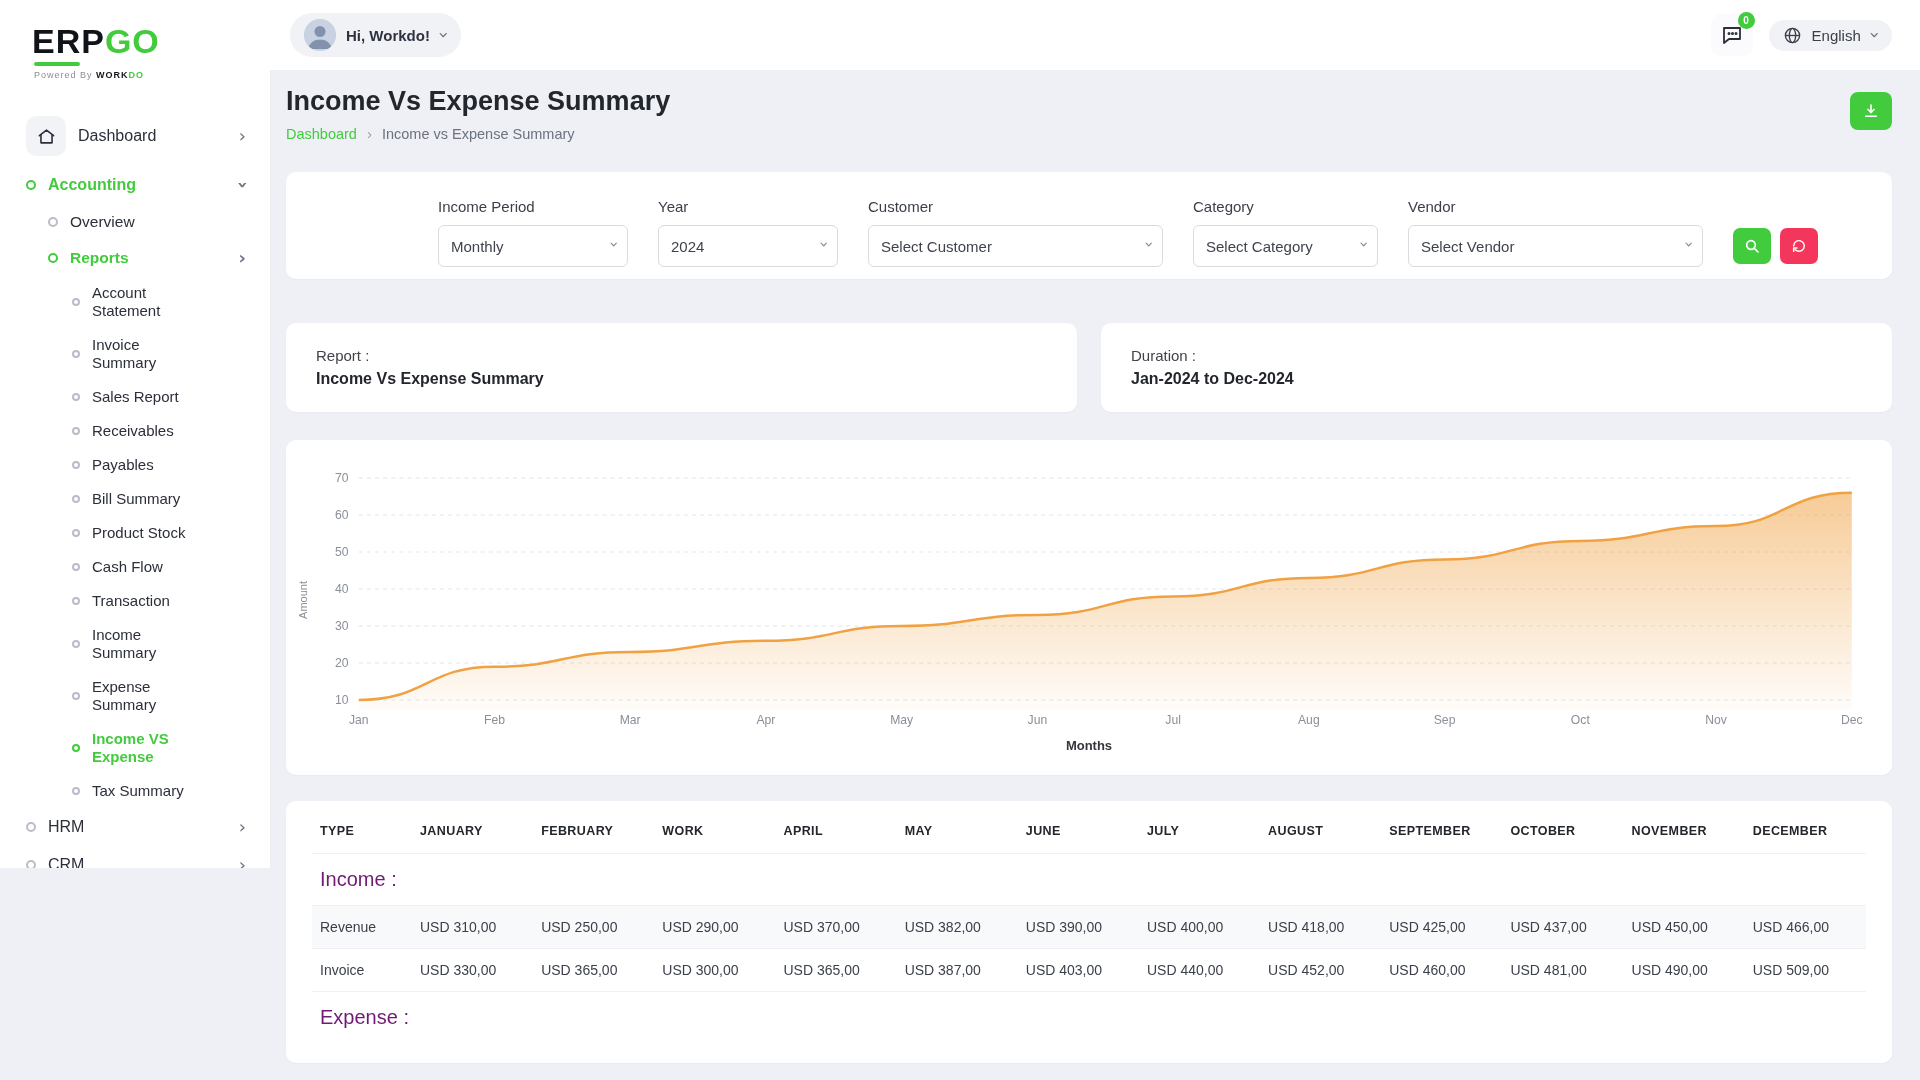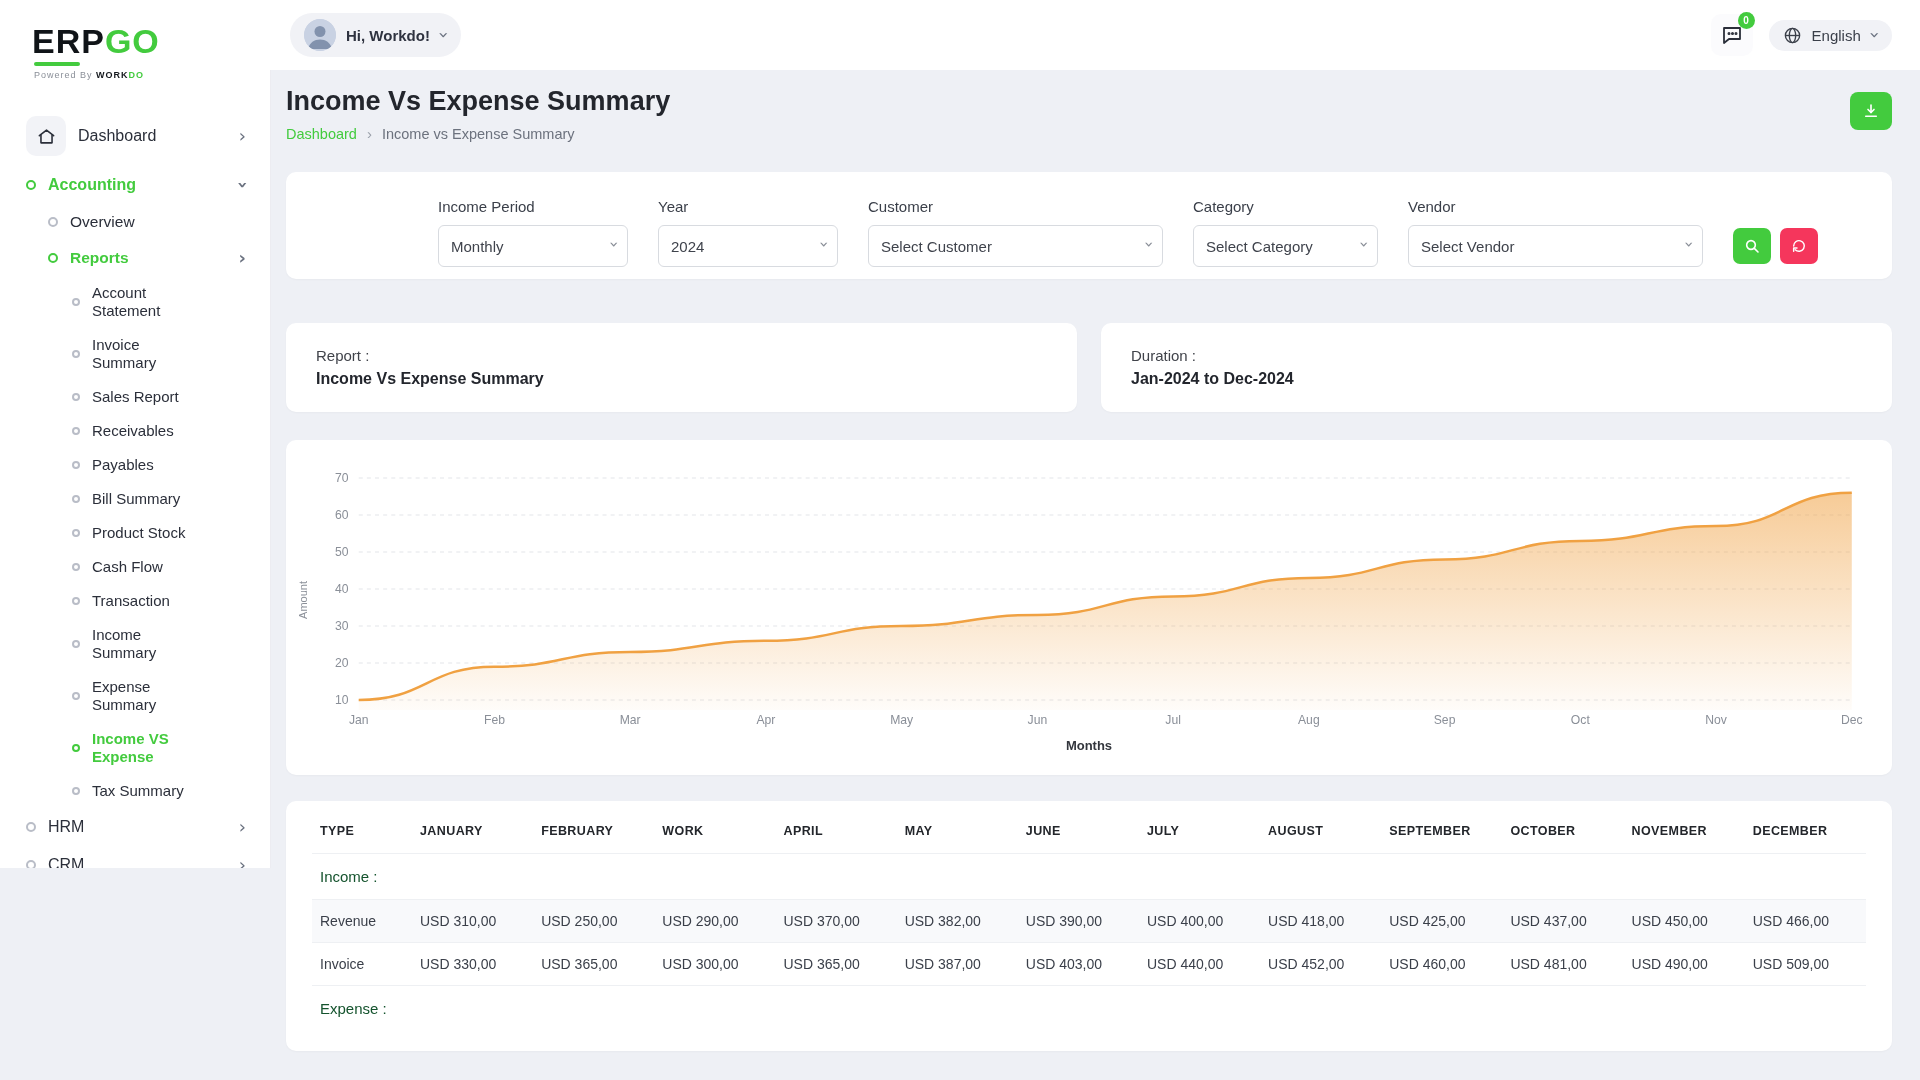--- a/index.html
+++ b/index.html
@@ -72,21 +72,21 @@
   .tick { font-size:12px; fill:#8a8f98; font-family:"Liberation Sans",sans-serif; }
   .xlabel { text-align:center; font-size:13px; font-weight:700; color:#33363d; padding:2px 0 8px; }
   .ylabel { position:absolute; left:-2px; top:46%; transform:rotate(-90deg); font-size:11px; color:#8a8f98; }
 
   .table-card { padding:6px 26px 20px; }
   table { width:100%; border-collapse:collapse; table-layout:fixed; }
   th { text-align:left; font-size:12.5px; font-weight:700; color:#23262b; letter-spacing:.4px; padding:17px 8px 15px; }
   th:first-child { width:100px; }
   td { font-size:14px; color:#3a3f49; padding:13px 8px; }
   tbody tr { border-top:1px solid #eef0f3; }
-  tr.section-row td { font-size:15px; color:#14532d; padding:14px 8px; }
+  tr.section-row td { font-size:20px; color:#701a75; padding:14px 8px; }
   tr.data-row.shade { background:#f8f9fb; }
 
   :root { --green:#43cb3e; --pink:#f5365c; }
 </style>
 </head>
 <body>
 
 <div class="app">
 
   <aside class="sidebar">

